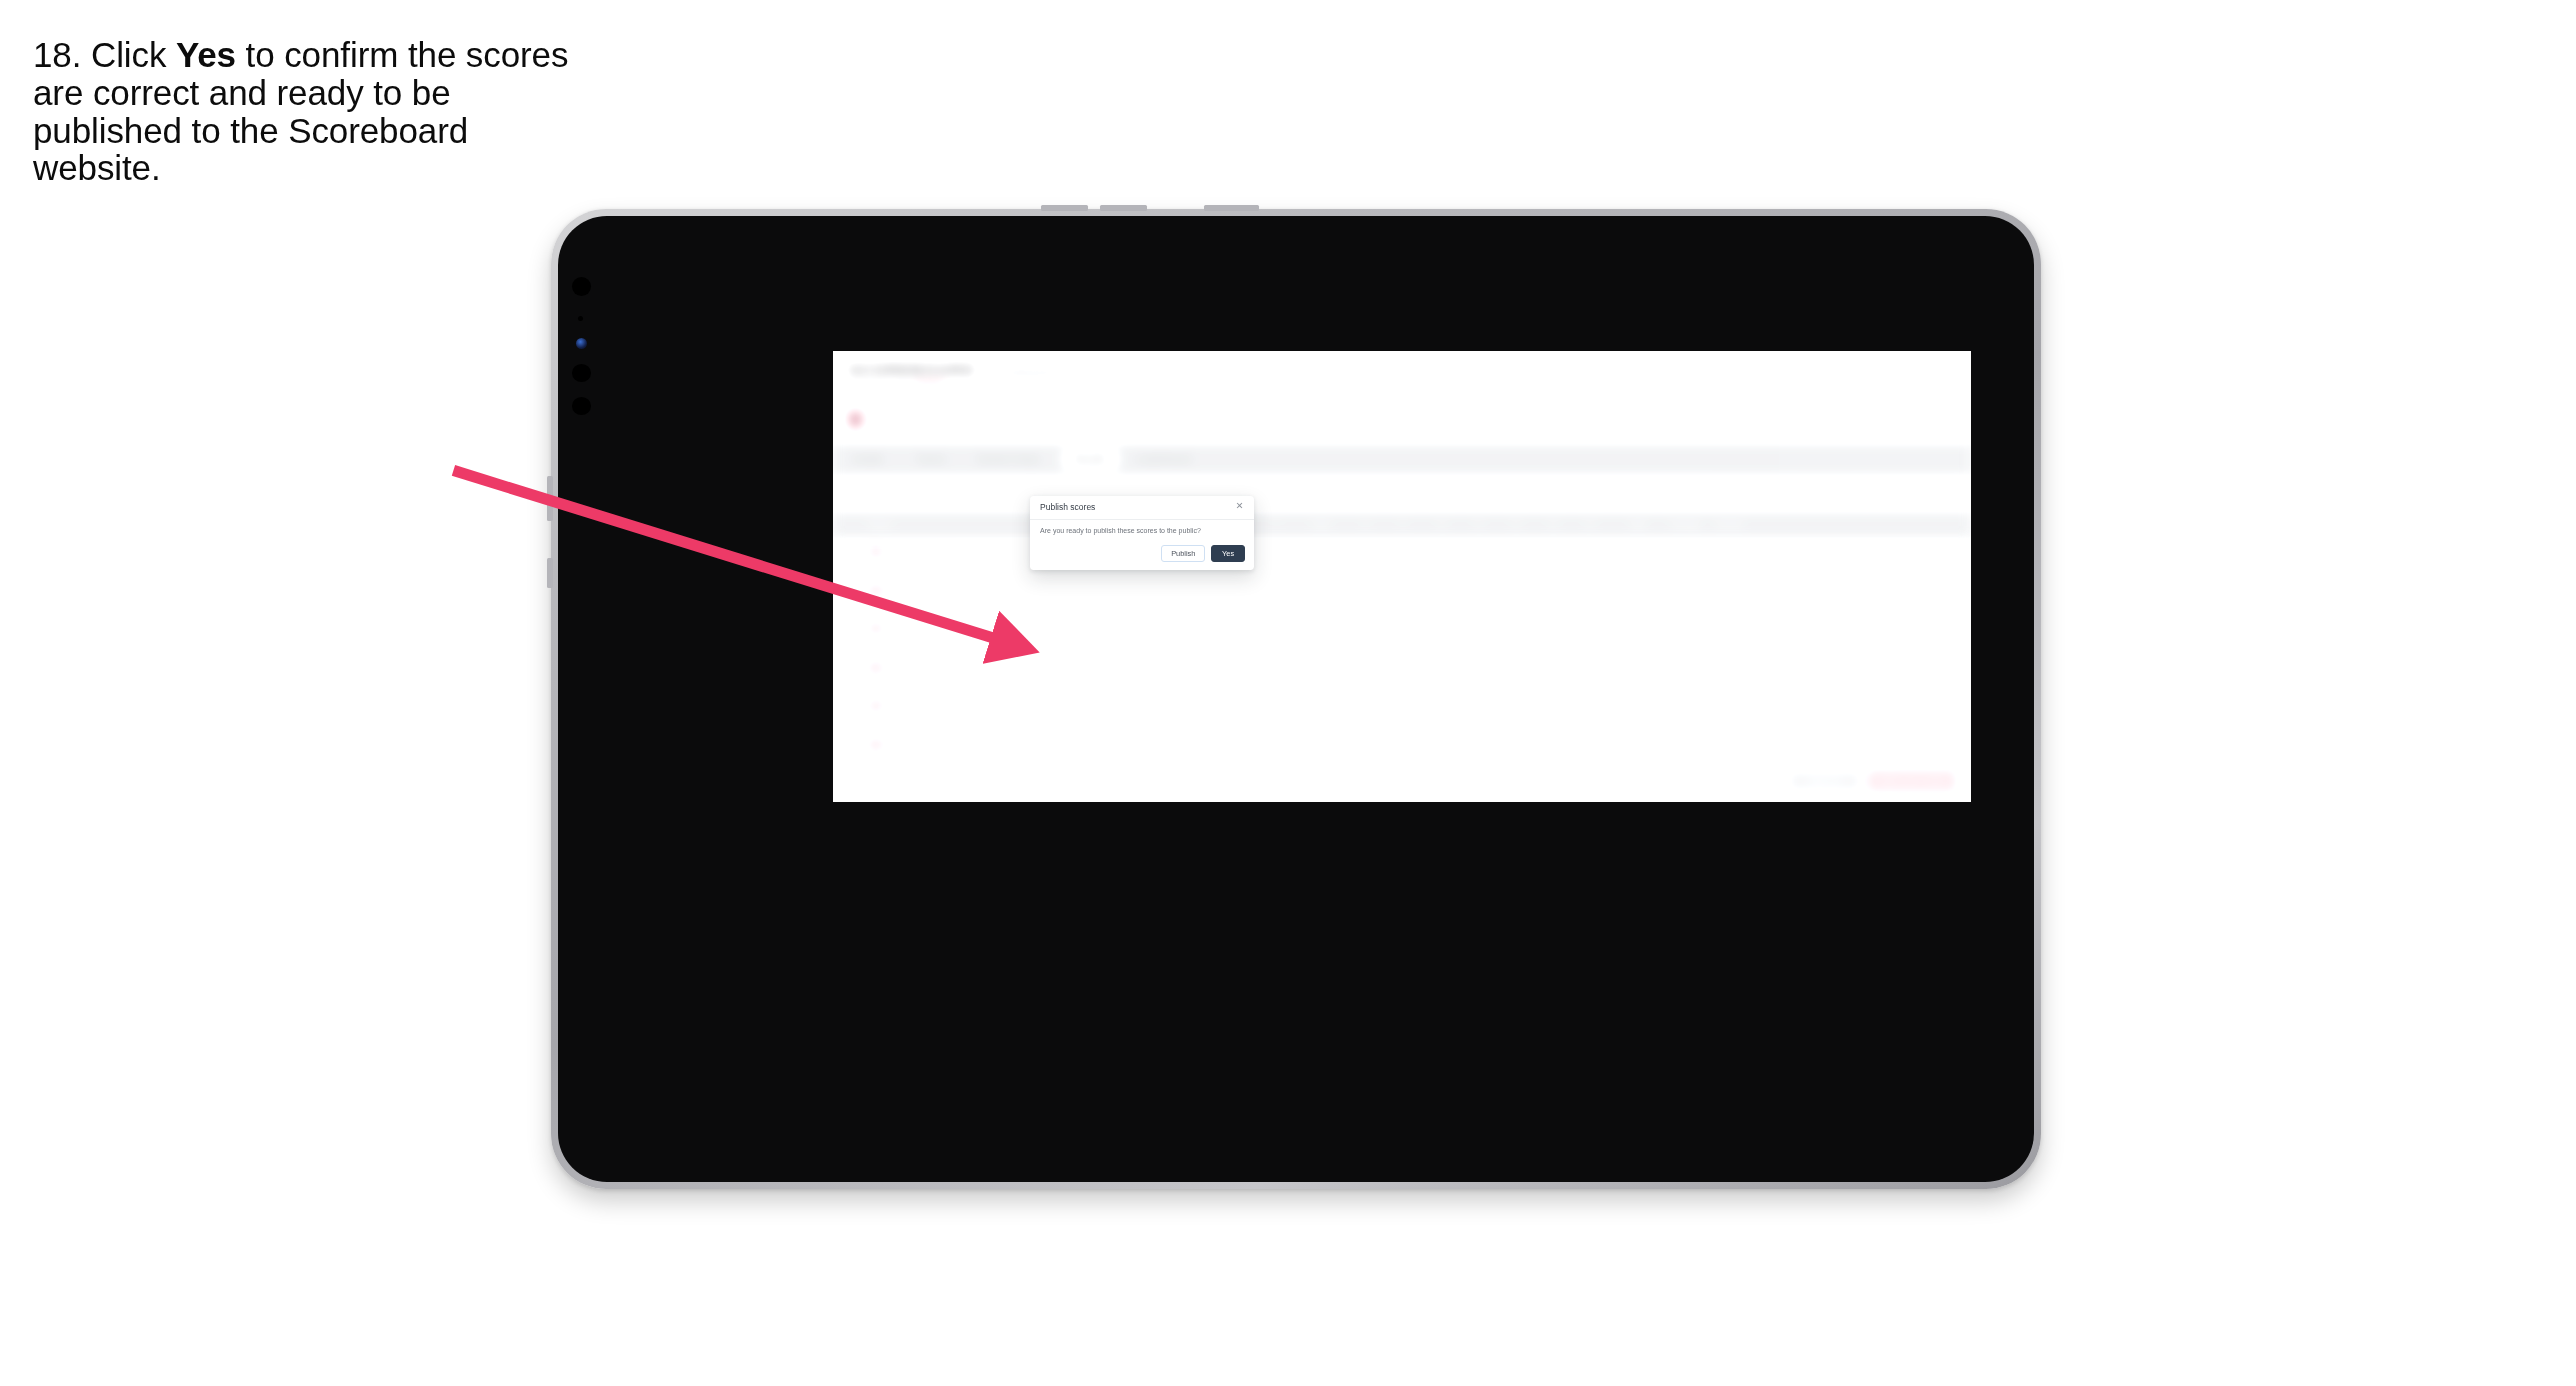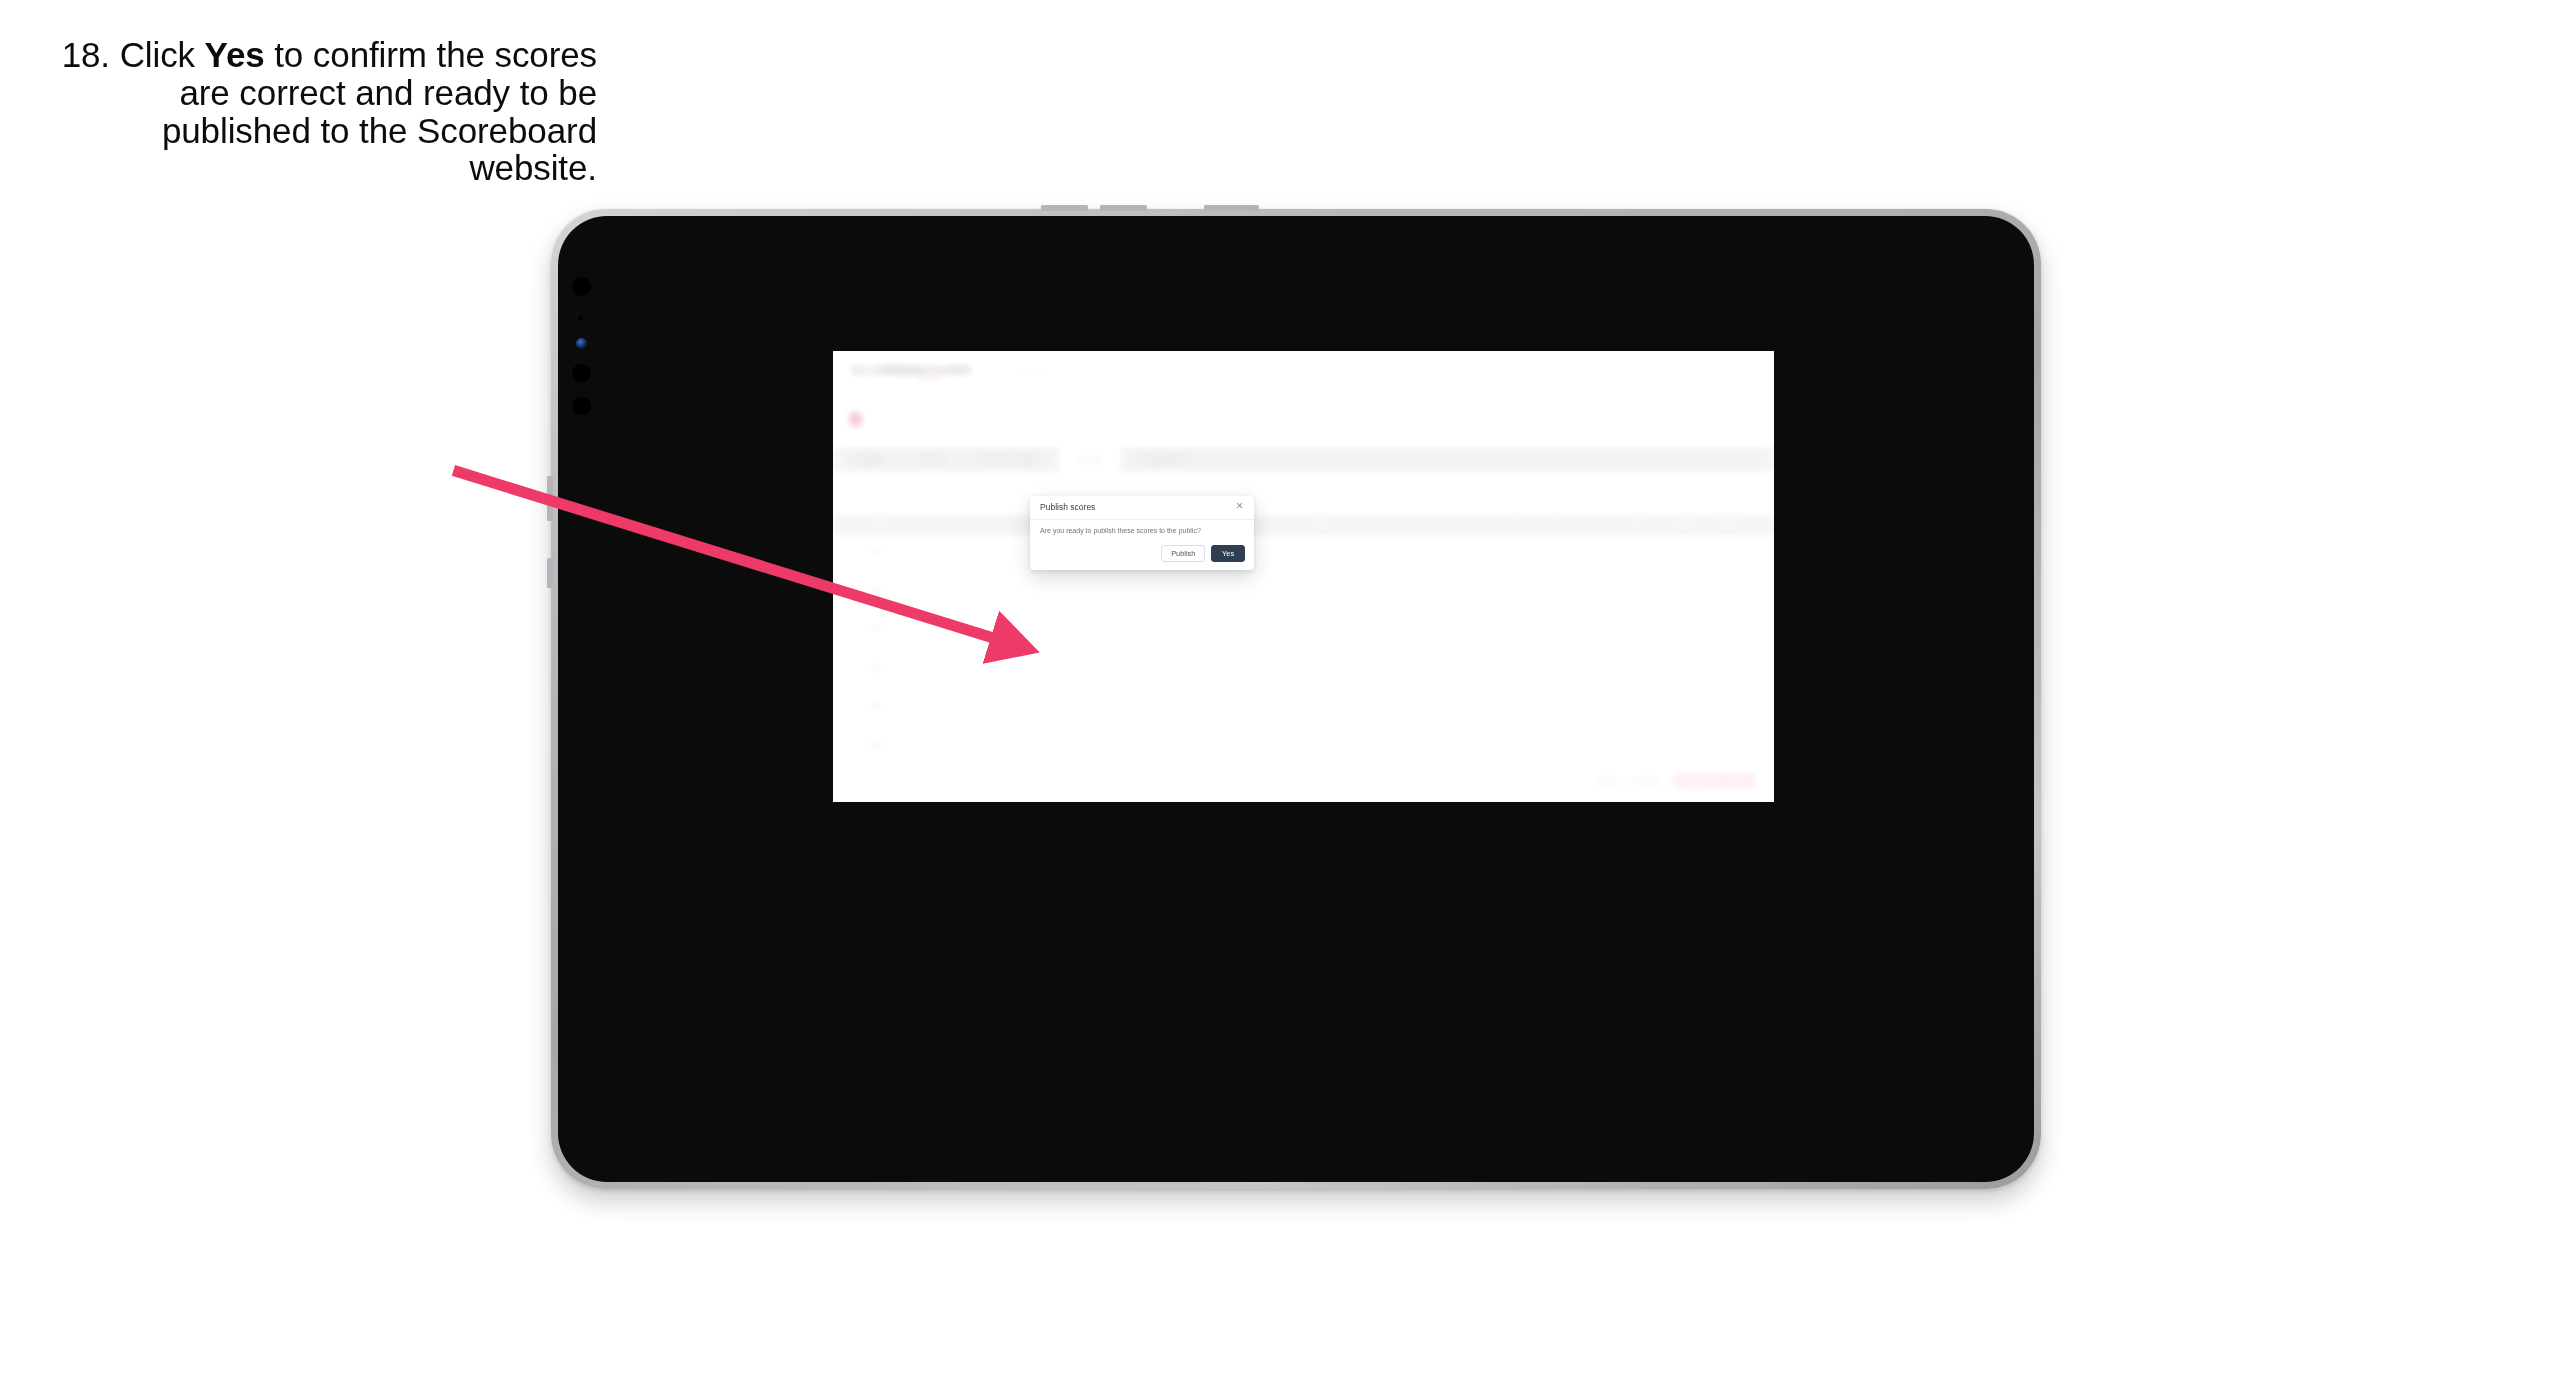--- a/index.html
+++ b/index.html
@@ -2,21 +2,21 @@
 <html style="font-size:12px"><head>
 <meta charset="utf-8">
 <style>
   * { box-sizing: border-box; margin: 0; padding: 0; }
   html, body {
     width: 2576px; height: 1386px;
     background: #ffffff;
     font-family: "Liberation Sans", sans-serif;
     overflow: hidden;
   }
-  #stage { position: relative; width: 2576px; height: 1386px; background: #fff; text-align: right; }
+  #stage { position: relative; width: 2576px; height: 1386px; background: #fff; }
 
   
   #instruction {
     position: absolute;
     left: 33px; top: 36px;
     width: 564px;
     font-size: 35px;
     line-height: 1.08;
     color: #0c0c0c;
     letter-spacing: -0.1px;
@@ -60,21 +60,21 @@
     background: #000;
     border-radius: 50%;
   }
   .sensor.lens { background: #0a0a14; }
   .sensor.blue { background: radial-gradient(circle at 40% 35%, #3b6fd4 0%, #12204a 60%, #05060e 100%); }
 
   
   #screen {
     position: absolute;
     left: 275px; top: 135px;
-    width: 941px; height: 451px;
+    width: 1138px; height: 451px;
     background: #ffffff;
     overflow: hidden;
   }
   
   #app-blur {
     position: absolute; inset: 0;
     filter: blur(5.2px) saturate(0.55) brightness(1.10);
     opacity: 0.62;
   }
   .app-row { position: absolute; left: 0; right: 0; }

